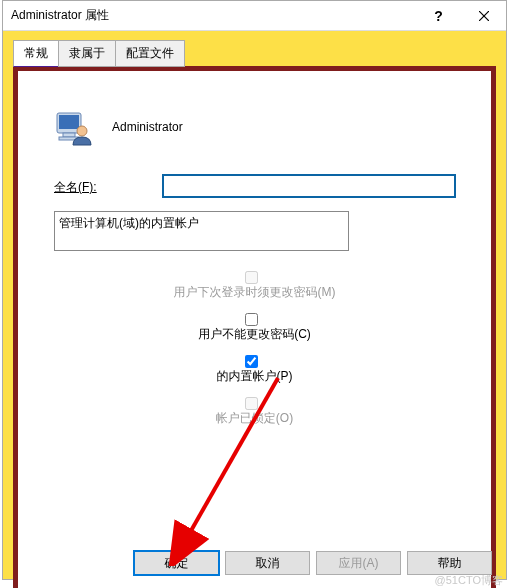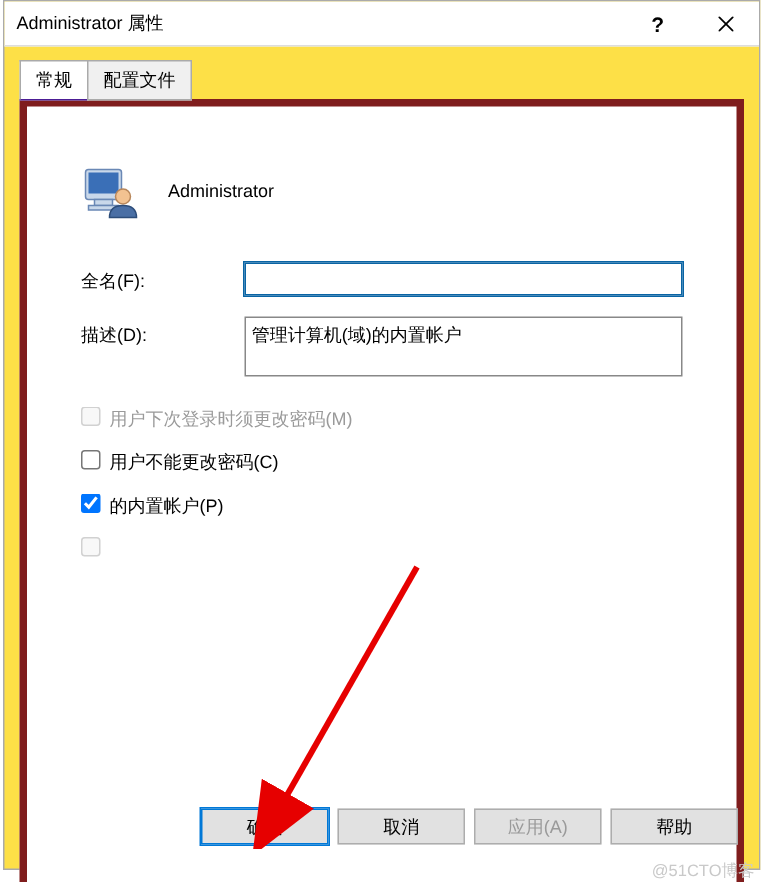--- a/index.html
+++ b/index.html
@@ -86,20 +86,21 @@
     .username { font-size: 12px; }
     .field-row {
       display: flex;
       align-items: flex-start;
       margin-bottom: 14px;
     }
     .field-label {
       width: 110px;
       padding-top: 4px;
       font-size: 12px;
+      text-decoration: underline;
     }
     .text-input {
       width: 295px;
       height: 22px;
       border: 1px solid #0a64a4;
       outline: 1px solid #0a64a4;
       padding: 2px 4px;
       font-family: inherit;
       font-size: 12px;
     }
@@ -108,39 +109,41 @@
       height: 40px;
       border: 1px solid #888;
       padding: 3px 4px;
       font-family: inherit;
       font-size: 12px;
       resize: none;
     }
     .checkboxes { margin-top: 20px; }
     .cb-row {
       display: flex;
+      align-items: center;
       margin-bottom: 12px;
       font-size: 12px;
+      flex-direction: column;
     }
     .cb-row input[type=checkbox] {
       width: 13px; height: 13px;
       margin-right: 6px;
     }
     .cb-row.disabled { color: #9a9a9a; }
     .highlight-box {
       border: 2px solid #e60000;
       padding: 6px 4px 6px 0;
       width: 345px;
       margin-left: -4px;
       margin-bottom: 6px;
     }
     .highlight-box .cb-row { margin-bottom: 0; margin-left: 4px;}
     .button-bar {
       position: absolute;
-      bottom: 16px;
+      bottom: 4px;
       right: 14px;
       display: flex;
       gap: 6px;
       justify-content: space-between;
     }
     .btn {
       width: 85px;
       height: 24px;
       border: 1px solid #adadad;
       background: #e1e1e1;
@@ -180,20 +183,21 @@
             <line x1="0" y1="0" x2="10" y2="10" stroke="#000" stroke-width="1.2"></line>
             <line x1="10" y1="0" x2="0" y2="10" stroke="#000" stroke-width="1.2"></line>
           </svg>
       </div>
     </div>
   </div>
 
   <div class="body-area">
     <div class="tabs">
       <div class="tab active">常规</div>
+      <div class="tab">隶属于</div>
       <div class="tab">配置文件</div>
     </div>
 
     <div class="panel">
       <div class="user-head">
         <div class="user-icon-wrap">
           <svg viewBox="0 0 40 40">
             <rect x="3" y="6" width="24" height="20" rx="2" fill="#c9d8ea" stroke="#6a88b5" stroke-width="1"></rect>
             <rect x="5" y="8" width="20" height="14" fill="#3a6fb7"></rect>
             <rect x="9" y="26" width="12" height="4" fill="#c9d8ea" stroke="#6a88b5" stroke-width="1"></rect>
@@ -204,41 +208,41 @@
         </div>
         <span class="username">Administrator</span>
       </div>
 
       <div class="field-row">
         <span class="field-label">全名(F):</span>
         <input type="text" class="text-input" value="" style="">
       </div>
 
       <div class="field-row">
-        <span class="field-label">描述(D):</span>
         <textarea class="text-area" style="">管理计算机(域)的内置帐户</textarea>
       </div>
 
       <div class="checkboxes">
         <label class="cb-row disabled">
           <input type="checkbox" disabled="" style="">
           <span>用户下次登录时须更改密码(M)</span>
         </label>
         <label class="cb-row">
           <input type="checkbox" style="">
           <span>用户不能更改密码(C)</span>
         </label>
         <label class="cb-row">
           <input type="checkbox" checked="" style="">
           <span>的内置帐户(P)</span>
         </label>
 
 
         <label class="cb-row disabled">
           <input type="checkbox" disabled="" style="">
+          <span>帐户已锁定(O)</span>
         </label>
       </div>
     </div>
   </div>
 
   <div class="button-bar">
     <button class="btn default">确定</button>
     <button class="btn">取消</button>
     <button class="btn" disabled="">应用(A)</button>
     <button class="btn">帮助</button>

